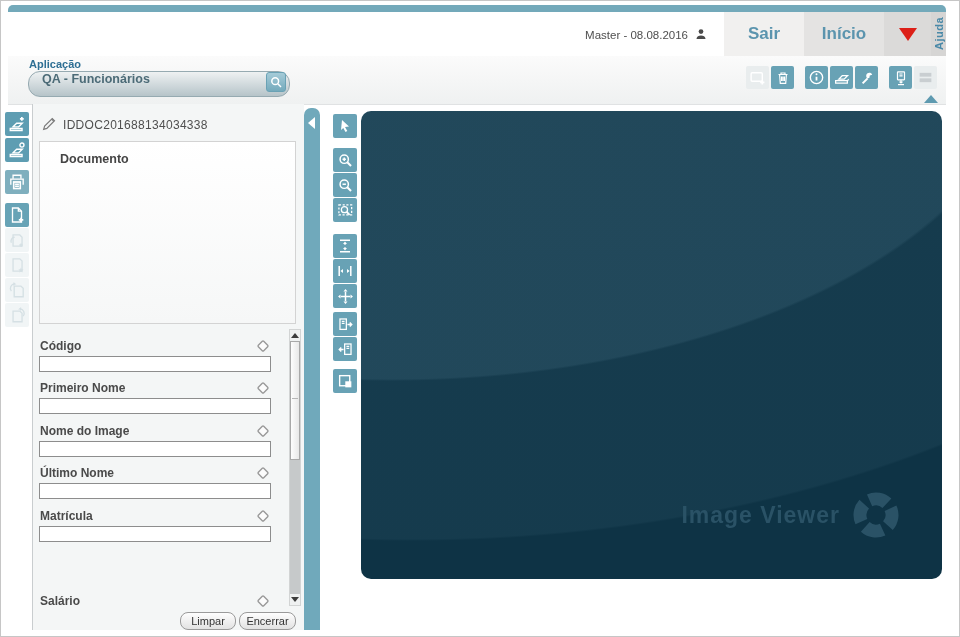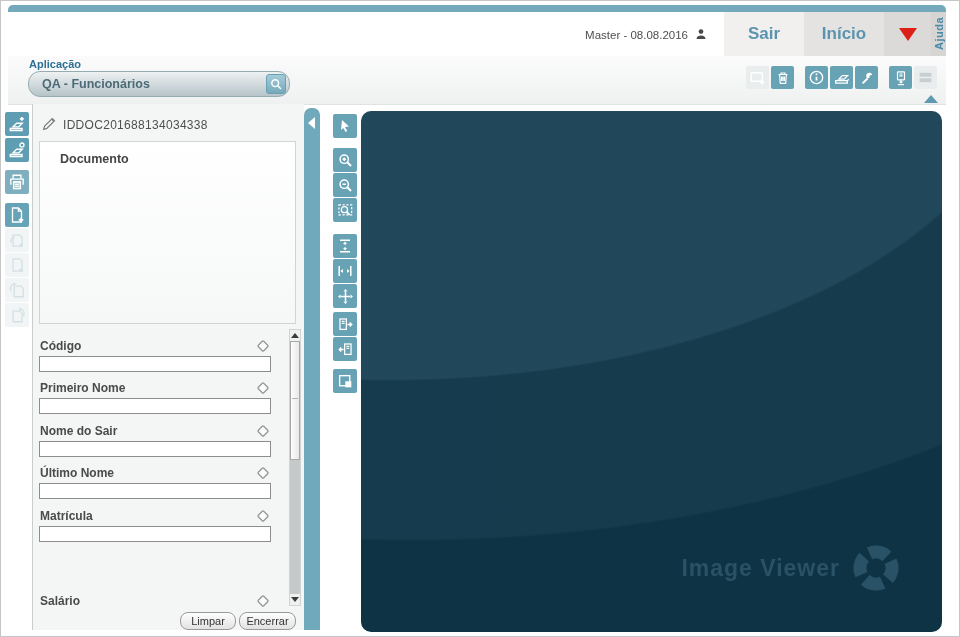--- a/index.html
+++ b/index.html
@@ -18,21 +18,21 @@
   .b-dd{right:15px;width:47px;background:#dbdad9;}
   .red-tri{width:0;height:0;border-left:9px solid transparent;border-right:9px solid transparent;border-top:13px solid #dc1f17;}
   .b-ajuda{right:0;width:15px;background:#d6d5d4;}
   .vert{writing-mode:vertical-rl;transform:rotate(180deg);font-size:11px;font-weight:bold;color:#4a89a8;letter-spacing:.5px;}
 
   
   .approw{position:absolute;left:7px;top:55px;width:938px;height:48px;
           background:linear-gradient(#fbfbfb,#eff1f1);border-bottom:1px solid #e0e2e3;}
   .applabel{position:absolute;left:21px;top:2px;font-size:11px;font-weight:bold;color:#2e6f94;}
   .combo{position:absolute;left:20px;top:15px;width:260px;height:24px;border:1px solid #96aab1;border-radius:12px;
-         background:linear-gradient(#eef1f2,#b6c4c9);display:flex;align-items:center;cursor:pointer;}
+         background:linear-gradient(#eef1f2,#b6c4c9);display:flex;cursor:pointer;}
   .combo-text{margin-left:13px;font-size:12.5px;font-weight:bold;color:#4c6b77;flex:1;}
   .combo-btn{width:20px;height:20px;margin-right:3px;border-radius:3px;border:1px solid #6aa2b5;
              background:linear-gradient(#a5cbd8,#74aabc);display:flex;align-items:center;justify-content:center;color:#fff;box-sizing:border-box;}
   .toolbar{position:absolute;right:9px;top:10px;display:flex;gap:2px;}
   .tb-gap{width:7px;}
   .ibtn{width:23px;height:23px;border-radius:2px;background:#68a2b5;color:#fff;
         display:flex;align-items:center;justify-content:center;cursor:pointer;flex:0 0 auto;}
   .ibtn.dis{background:#e9edee;color:#fff;cursor:default;}
   .collapse-up{position:absolute;right:8px;top:39px;width:0;height:0;cursor:pointer;
         border-left:7px solid transparent;border-right:7px solid transparent;border-bottom:8px solid #5e9ab0;}
@@ -74,21 +74,21 @@
   .splitter{position:absolute;left:303px;top:107px;width:16px;bottom:6px;background:#70a9bb;border-radius:7px 7px 0 0;cursor:pointer;}
   .split-arrow{position:absolute;left:4px;top:9px;width:0;height:0;
         border-top:6px solid transparent;border-bottom:6px solid transparent;border-right:7px solid #fff;}
 
   
   .midbar{position:absolute;left:331px;top:103px;width:26px;}
   .mbtn{position:absolute;left:1px;width:24px;height:24px;border-radius:2px;background:#68a2b5;color:#fff;
         display:flex;align-items:center;justify-content:center;cursor:pointer;}
 
   
-  .viewer{position:absolute;left:360px;top:110px;width:581px;height:521px;border-radius:10px;
+  .viewer{position:absolute;left:360px;top:110px;width:581px;height:468px;border-radius:10px;
     background:
       radial-gradient(ellipse 640px 340px at 30px -70px, rgba(96,140,160,.16) 0 99.4%, rgba(0,0,0,0) 100%),
       radial-gradient(ellipse 920px 520px at 50px -90px, rgba(96,140,160,.09) 0 99.6%, rgba(0,0,0,0) 100%),
       #0e3345;}
   .wm{position:absolute;right:40px;bottom:38px;display:flex;align-items:center;gap:10px;}
   .wm-text{font-size:23px;font-weight:bold;color:#2a5266;letter-spacing:1px;}
 
   svg{display:block;}
 </style>
 </head>
@@ -258,21 +258,21 @@
       <input class="finput" style="">
     </div>
     <div class="fieldrow" style="top:277px">
       <div class="flabel">Primeiro Nome</div>
       <svg class="tagic" width="18" height="18" viewBox="0 0 18 18">
           <rect x="5.2" y="5.2" width="7.6" height="7.6" rx="1" transform="rotate(45 9 9)" fill="#fcfcfc" stroke="#999" stroke-width="1.4"></rect>
         </svg>
       <input class="finput" style="">
     </div>
     <div class="fieldrow" style="top:320px">
-      <div class="flabel">Nome do Sair</div>
+      <div class="flabel">Nome do Image</div>
       <svg class="tagic" width="18" height="18" viewBox="0 0 18 18">
           <rect x="5.2" y="5.2" width="7.6" height="7.6" rx="1" transform="rotate(45 9 9)" fill="#fcfcfc" stroke="#999" stroke-width="1.4"></rect>
         </svg>
       <input class="finput" style="">
     </div>
     <div class="fieldrow" style="top:362px">
       <div class="flabel">Último Nome</div>
       <svg class="tagic" width="18" height="18" viewBox="0 0 18 18">
           <rect x="5.2" y="5.2" width="7.6" height="7.6" rx="1" transform="rotate(45 9 9)" fill="#fcfcfc" stroke="#999" stroke-width="1.4"></rect>
         </svg>

